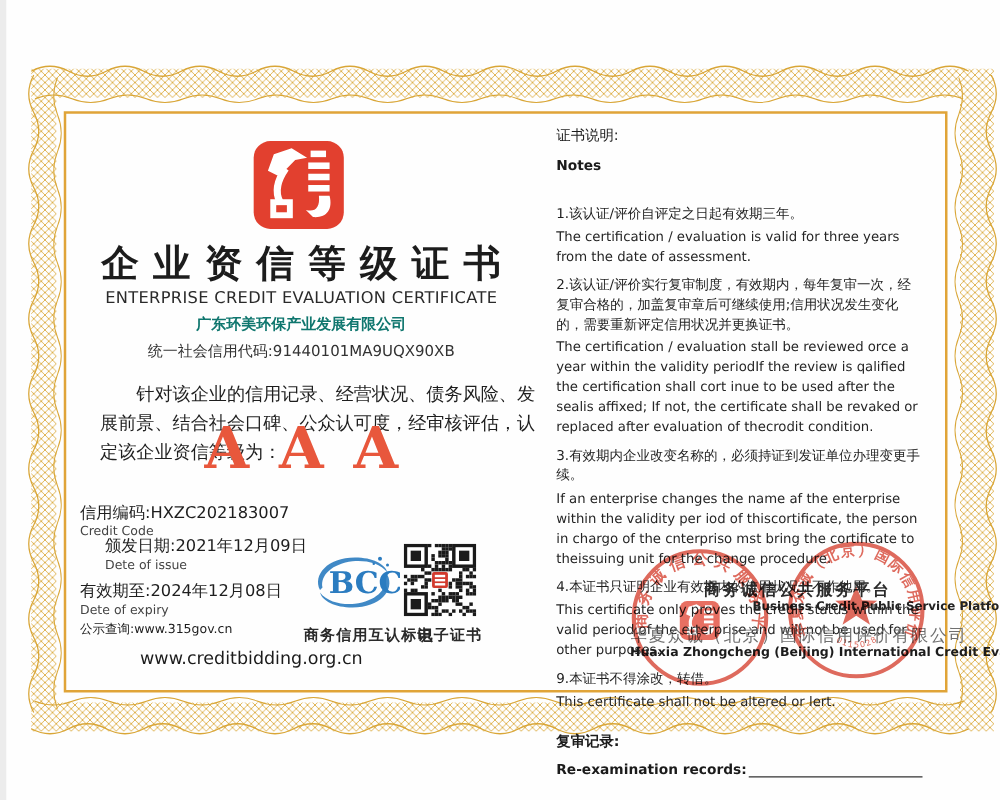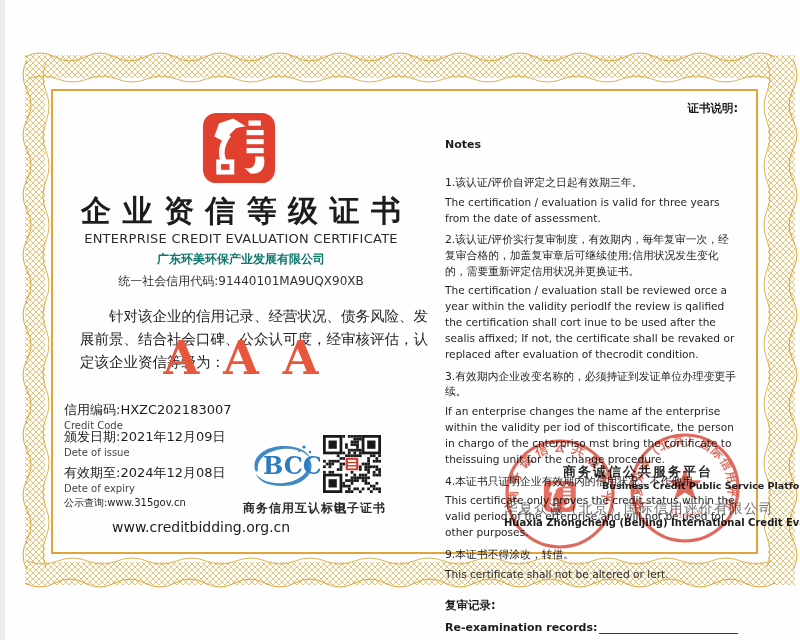--- a/index.html
+++ b/index.html
@@ -19,31 +19,31 @@
   .ucode{position:absolute;left:55px;top:273px;width:372px;text-align:center;
          font-size:12px;color:#333;}
   .bodytext{position:absolute;left:64px;top:290px;width:358px;font-size:14.5px;
             line-height:1.62;text-indent:2em;color:#1e1e1e;margin-left:16px;}
   .rating{position:absolute;left:55px;top:331px;width:372px;text-align:center;
           font-family:"DejaVu Serif","Liberation Serif",serif;font-weight:bold;
           font-size:46px;letter-spacing:.52em;text-indent:.52em;color:#e8573c;}
   .infoblock{position:absolute;left:64px;}
   .infoblock .zh{font-size:13px;color:#1e1e1e;}
   .infoblock .en{font-size:10px;color:#444;margin-top:1px;}
-  .ib-credit{top:401px;} .ib-issue{top:428px;} .ib-expiry{top:464px;}
+  .ib-credit{top:401px;} .ib-issue{top:428px;margin-left:20px;} .ib-expiry{top:464px;}
   .query1{position:absolute;left:64px;top:496px;font-size:10px;color:#1b1b1b;}
   .query2{position:absolute;left:112px;top:519px;font-size:14px;color:#1b1b1b;}
   .bcc-logo{position:absolute;left:246px;top:438px;}
   .qr-box{position:absolute;left:323px;top:435px;}
   .mark-label{position:absolute;top:500px;font-size:12px;font-weight:bold;
               letter-spacing:1px;color:#2a2a2a;}
   .ml-bcc{left:243px;} .ml-qr{left:334px;}
   
   .notes{position:absolute;left:445px;top:101px;width:293px;}
-  .notes .h-zh{font-size:11.5px;font-weight:bold;color:#1b1b1b;margin-bottom:22px;text-align:right;}
+  .notes .h-zh{font-size:11.5px;font-weight:normal;color:#1b1b1b;margin-bottom:10px;}
   .notes .h-en{font-size:11px;font-weight:bold;color:#1b1b1b;margin-bottom:24px;}
   .notes .zh{font-size:10.8px;color:#1e1e1e;line-height:1.45;margin:6px 0 4px 0;}
   .notes .en{font-size:10.6px;color:#252525;line-height:1.5;margin:4px 0 6px 0;}
   .reexam-zh{font-size:11.5px;font-weight:bold;margin-top:16px;color:#1b1b1b;}
   .reexam-en{font-size:11px;font-weight:bold;margin-top:8px;color:#1b1b1b;
              display:flex;}
   .uline{display:inline-block;flex:1;border-bottom:1.2px solid #333;height:12px;margin-left:2px;}
   
   .seal-svg{position:absolute;left:488px;top:428px;mix-blend-mode:multiply;}
   .ov{position:absolute;white-space:nowrap;}

